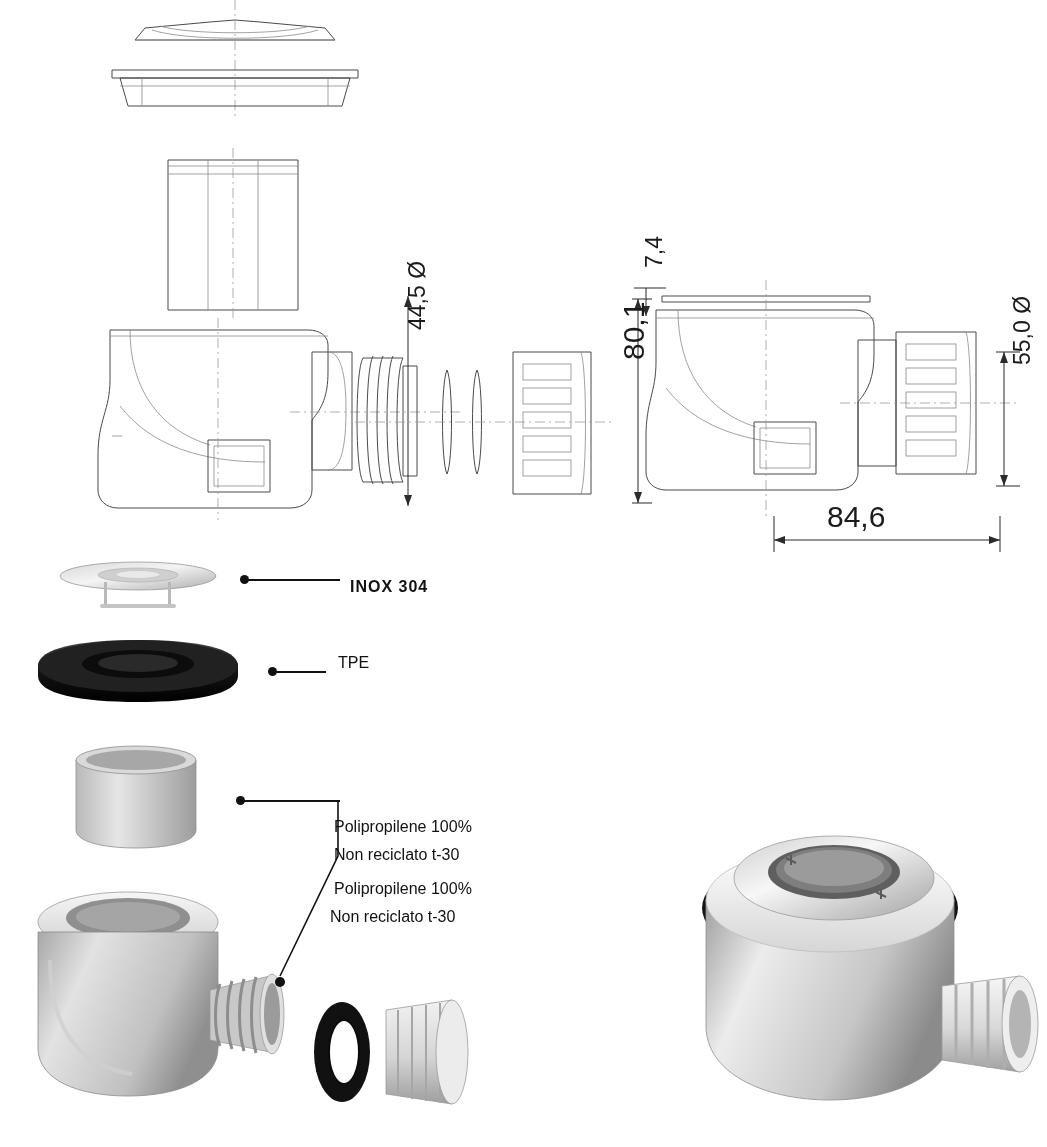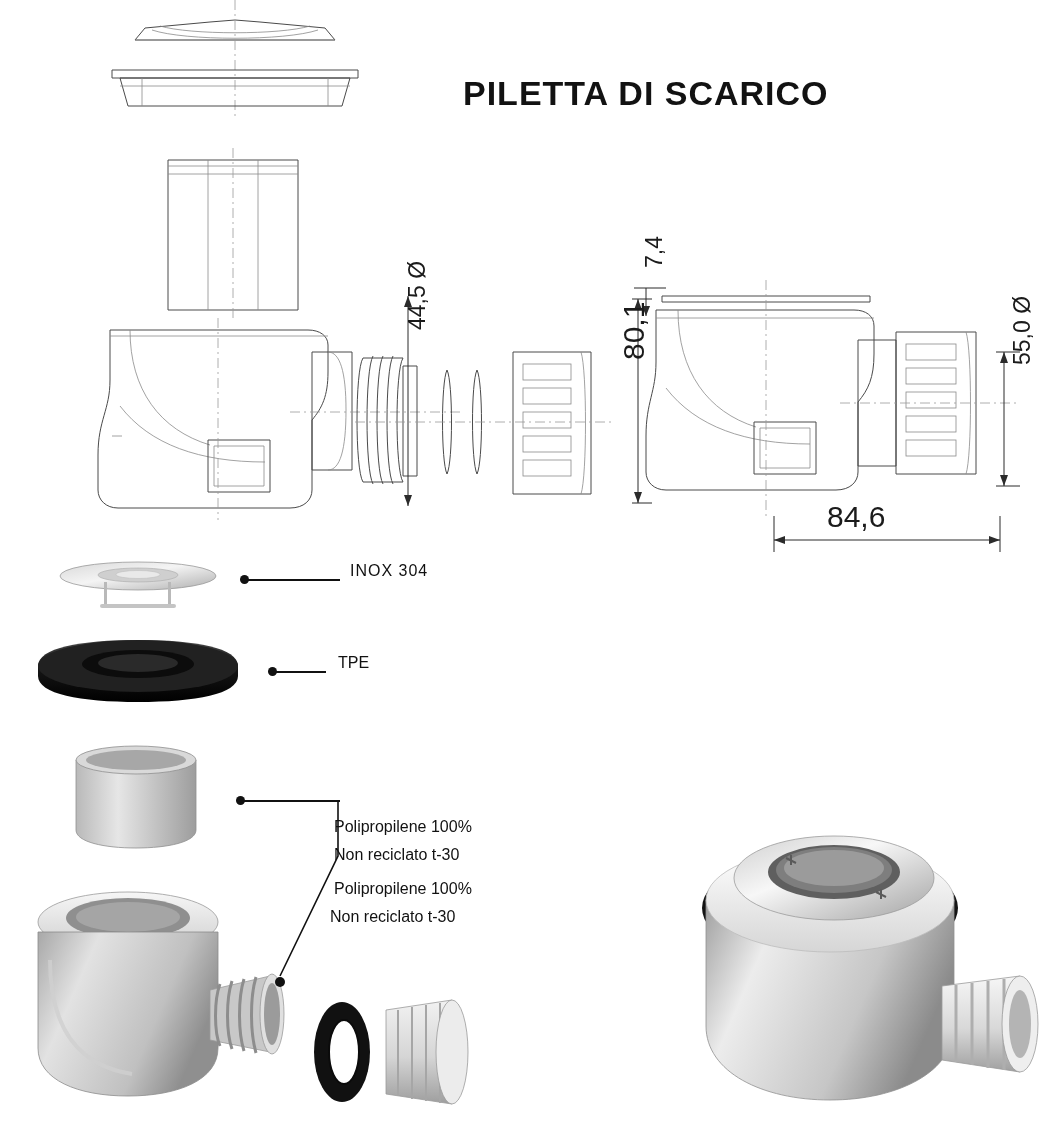--- a/index.html
+++ b/index.html
@@ -45,21 +45,20 @@
   }
   .calloutTxt.sp{letter-spacing:1px;}
   .dot{width:9px;height:9px;border-radius:50%;background:#111;}
   .leader{background:#111;height:1.6px;}
 </style>
 </head>
 <body>
 
 <div class="stage">
 
-  <div class="abs" id="title">PILETTA DI SCARICO</div>
 
   <svg class="abs" style="left:90px;top:0px;" width="370" height="560" viewBox="0 0 370 560">
 
     <path class="tech" d="M45,40 L55,28 L120,22 L145,20 L170,22 L235,28 L245,40 Z" fill="#ffffff"></path>
     <path class="tech-thin" d="M45,40 L245,40"></path>
     <path class="tech-thin" d="M62,30 C95,41 195,41 228,30"></path>
     <path class="tech-thin" d="M70,26 C100,35 190,35 220,26"></path>
 
     <line class="center" x1="145" y1="0" x2="145" y2="120"></line>
 
@@ -333,21 +332,21 @@
       <path d="M282,183 L282,265"></path>
       <path d="M298,181 L298,268"></path>
       <path d="M314,179 L314,270"></path>
     </g>
     <ellipse cx="330" cy="224" rx="18" ry="48" fill="#eeeeee" stroke="#9a9a9a" stroke-width="0.8"></ellipse>
     <ellipse cx="330" cy="224" rx="11" ry="34" fill="#b4b4b4"></ellipse>
   </svg>
 
   <div class="abs dot" style="left:240px;top:575px;"></div>
   <div class="abs leader" style="left:248px;top:579px;width:92px;"></div>
-  <div class="abs calloutTxt sp" style="left:350px;top:562px;">INOX 304</div>
+  <div class="abs calloutTxt sp" style="left:350px;top:578px;font-weight:bold;">INOX 304</div>
 
   <div class="abs dot" style="left:268px;top:667px;"></div>
   <div class="abs leader" style="left:276px;top:671px;width:50px;"></div>
   <div class="abs calloutTxt" style="left:338px;top:654px;">TPE</div>
 
   <div class="abs dot" style="left:236px;top:796px;"></div>
   <div class="abs leader" style="left:244px;top:800px;width:96px;"></div>
   <div class="abs calloutTxt" style="left:334px;top:818px;">Polipropilene 100%</div>
   <div class="abs calloutTxt" style="left:334px;top:846px;">Non reciclato t-30</div>
 

